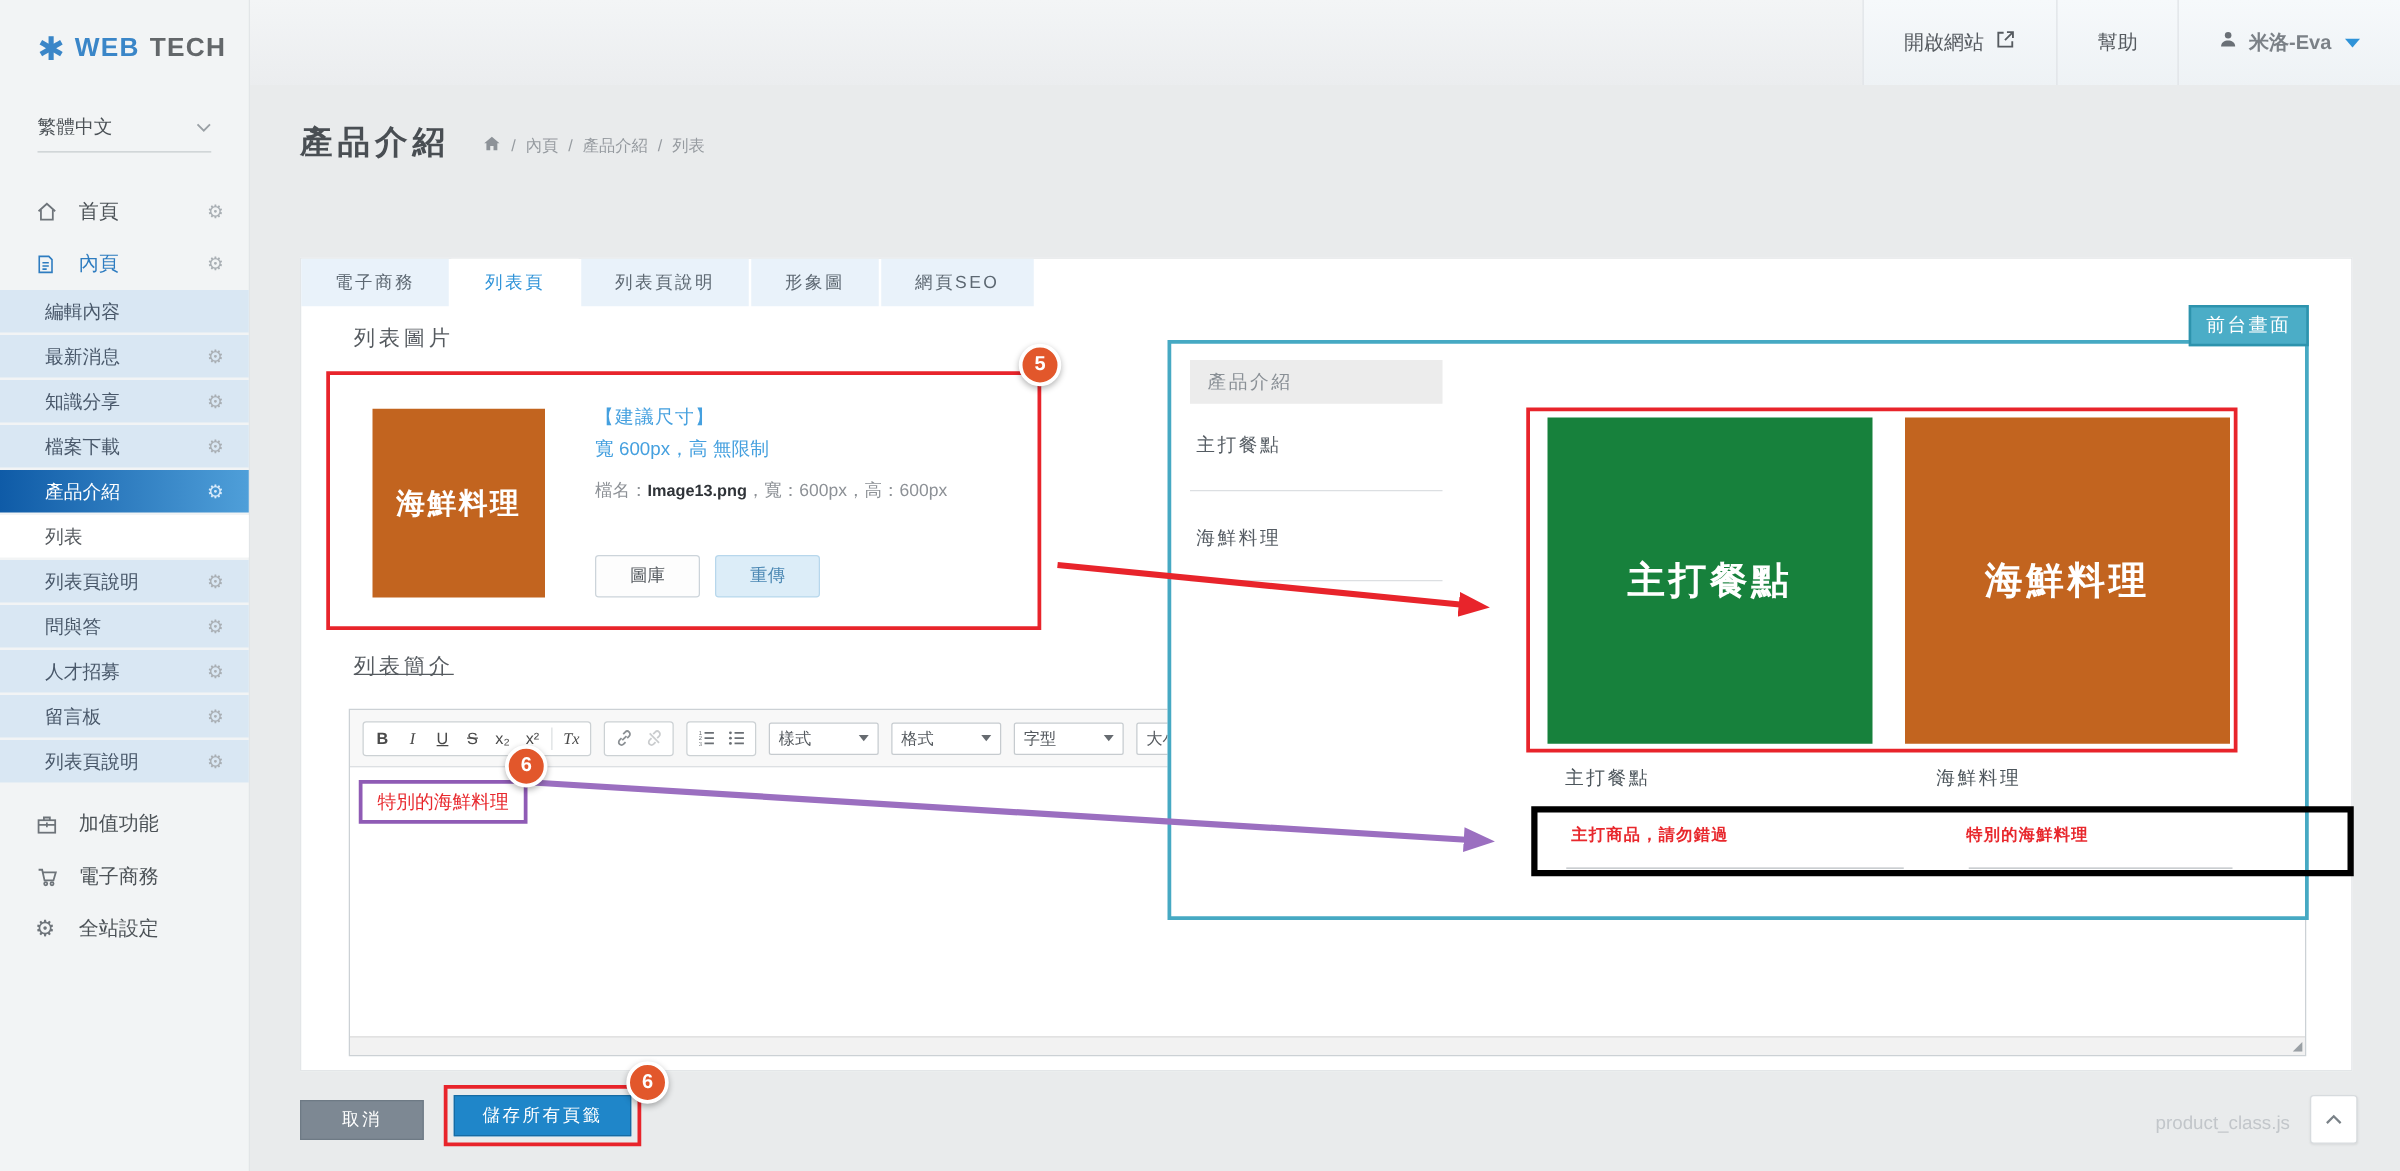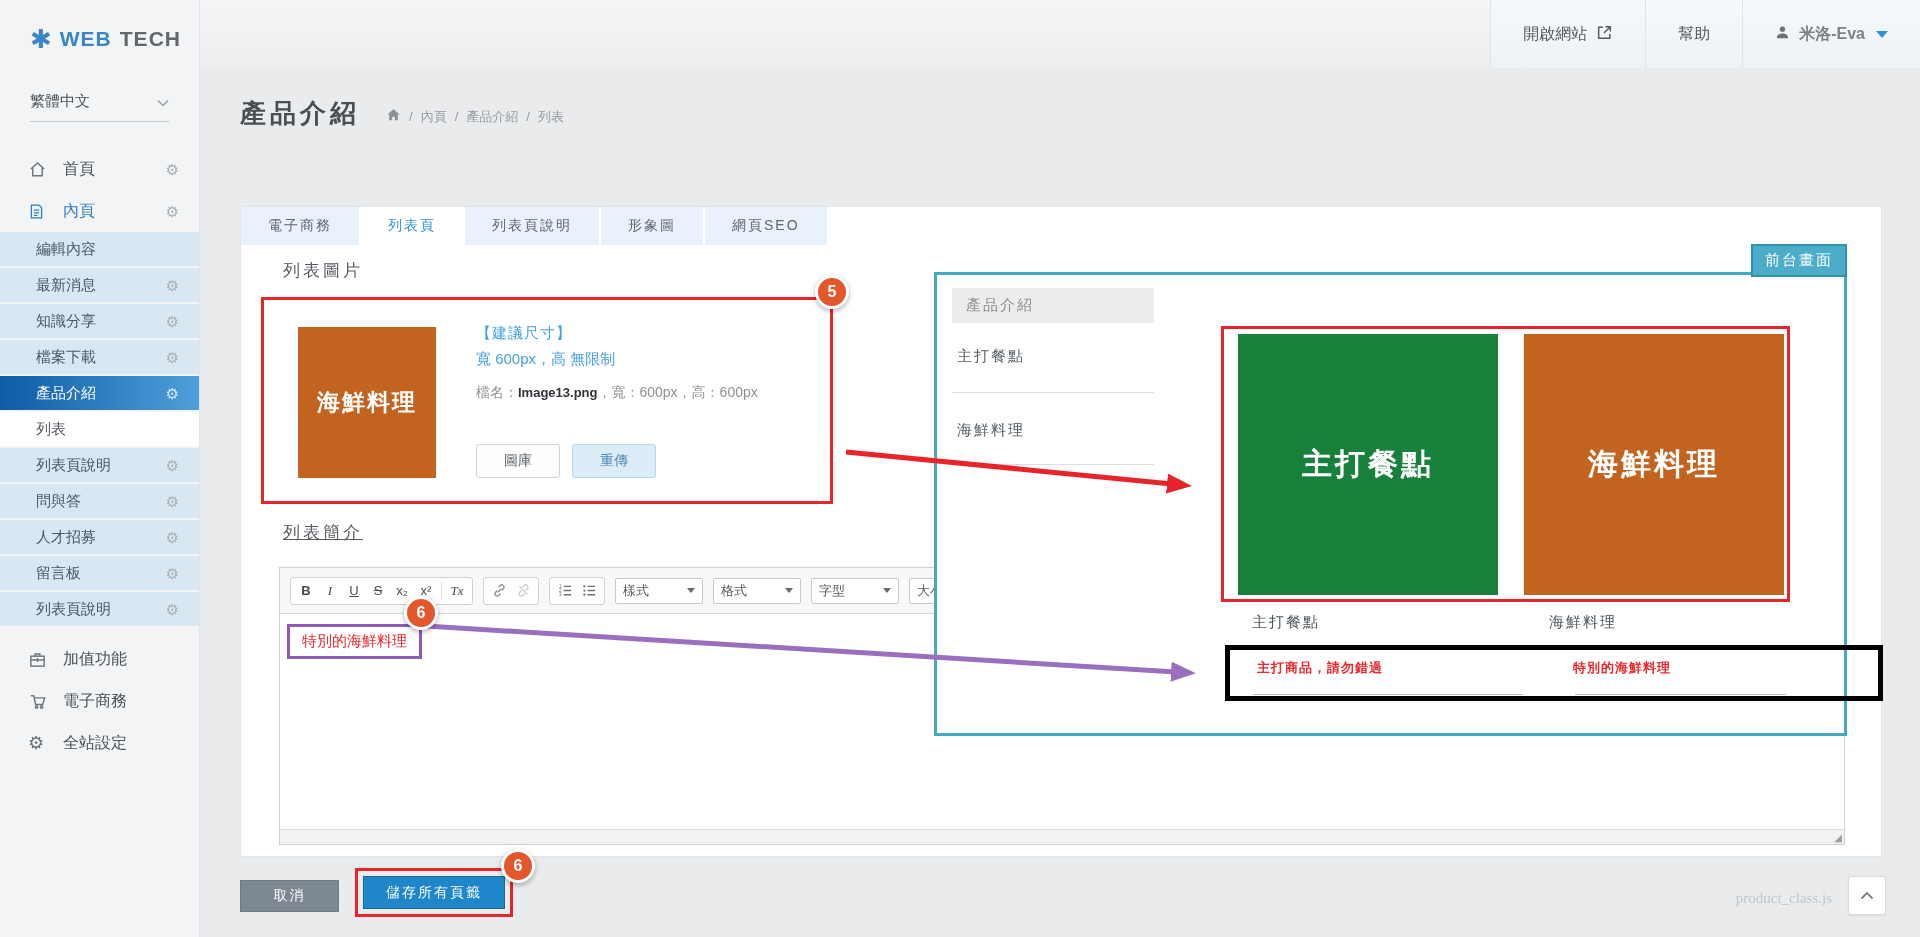--- a/index.html
+++ b/index.html
@@ -65,21 +65,21 @@
   .ed-select { width:88px; height:26px; border:1px solid #c6cbcf; border-radius:2px; background:#fff; display:flex; align-items:center; justify-content:space-between; padding:0 7px; font-size:13px; color:#555a5f; cursor:pointer; white-space:nowrap; overflow:hidden; }
   .sel-caret { width:0; height:0; border-left:4px solid transparent; border-right:4px solid transparent; border-top:5px solid #666b70; }
   .ed-content { position:relative; height:216px; background:#fff; }
   .purple-box-a { position:absolute; left:7px; top:10px; border:3px solid #8f5bb5; padding:5px 12px; color:#e8282d; font-size:15px; white-space:nowrap; }
   .ed-bottom { position:absolute; left:0; right:0; bottom:0; height:15px; background:#f2f2f2; border-top:1px solid #dcdcdc; }
   .ed-resize { position:absolute; right:2px; bottom:1px; font-size:10px; color:#9aa0a5; cursor:se-resize; }
   
   .btn-cancel { position:absolute; left:40px; top:812px; width:99px; height:32px; background:#7d8893; border:1px solid #6e7a85; color:#fff; font-size:14px; letter-spacing:2px; cursor:pointer; }
   .save-outline { position:absolute; left:155px; top:800px; width:158px; height:49px; border:3px solid #e8242b; }
   .btn-save { position:absolute; left:5px; top:5px; width:142px; height:33px; background:#1f86c9; border:1px solid #176ba3; color:#fff; font-size:14px; letter-spacing:2px; cursor:pointer; }
-  .script-name { position:absolute; right:88px; top:822px; font-size:15px; color:#c2c6ca;font-family:Liberation Serif, serif; }
+  .script-name { position:absolute; right:88px; top:822px; font-size:15px; color:#c2c6ca; }
   .btn-top { position:absolute; right:34px; top:808px; width:38px; height:39px; background:#fff; border:1px solid #d7dbde; border-radius:3px; display:flex; align-items:center; justify-content:center; cursor:pointer; box-shadow:0 1px 2px rgba(0,0,0,.08); }
   
   .preview { position:absolute; left:934px; top:272px; width:913px; height:464px; background:#fff; border:3px solid #46a9c3; z-index:30; }
   .pv-badge { position:absolute; top:-31px; right:-3px; background:#4badc7; border:2px solid #2d93ad; color:#fff; font-size:15px; letter-spacing:2px; padding:5px 12px; }
   .pv-menu-header { position:absolute; left:15px; top:13px; width:202px; height:35px; background:#ececec; color:#8a9096; font-size:15px; display:flex; align-items:center; padding-left:14px; letter-spacing:2px; }
   .pv-menu-item { position:absolute; left:20px; font-size:15px; color:#555c63; letter-spacing:2px; cursor:pointer; }
   .pv-sep { position:absolute; left:15px; width:202px; border-top:1px solid #dcdfe2; }
   .redbox-b { position:absolute; left:284px; top:51px; width:569px; height:276px; border:3px solid #e8242b; }
   .pv-tile { position:absolute; top:5px; width:260px; height:261px; display:flex; align-items:center; justify-content:center; color:#fff; font-size:30px; font-weight:bold; letter-spacing:3px; }
   .pv-label { position:absolute; font-size:15px; color:#4d565c; letter-spacing:2px; }

